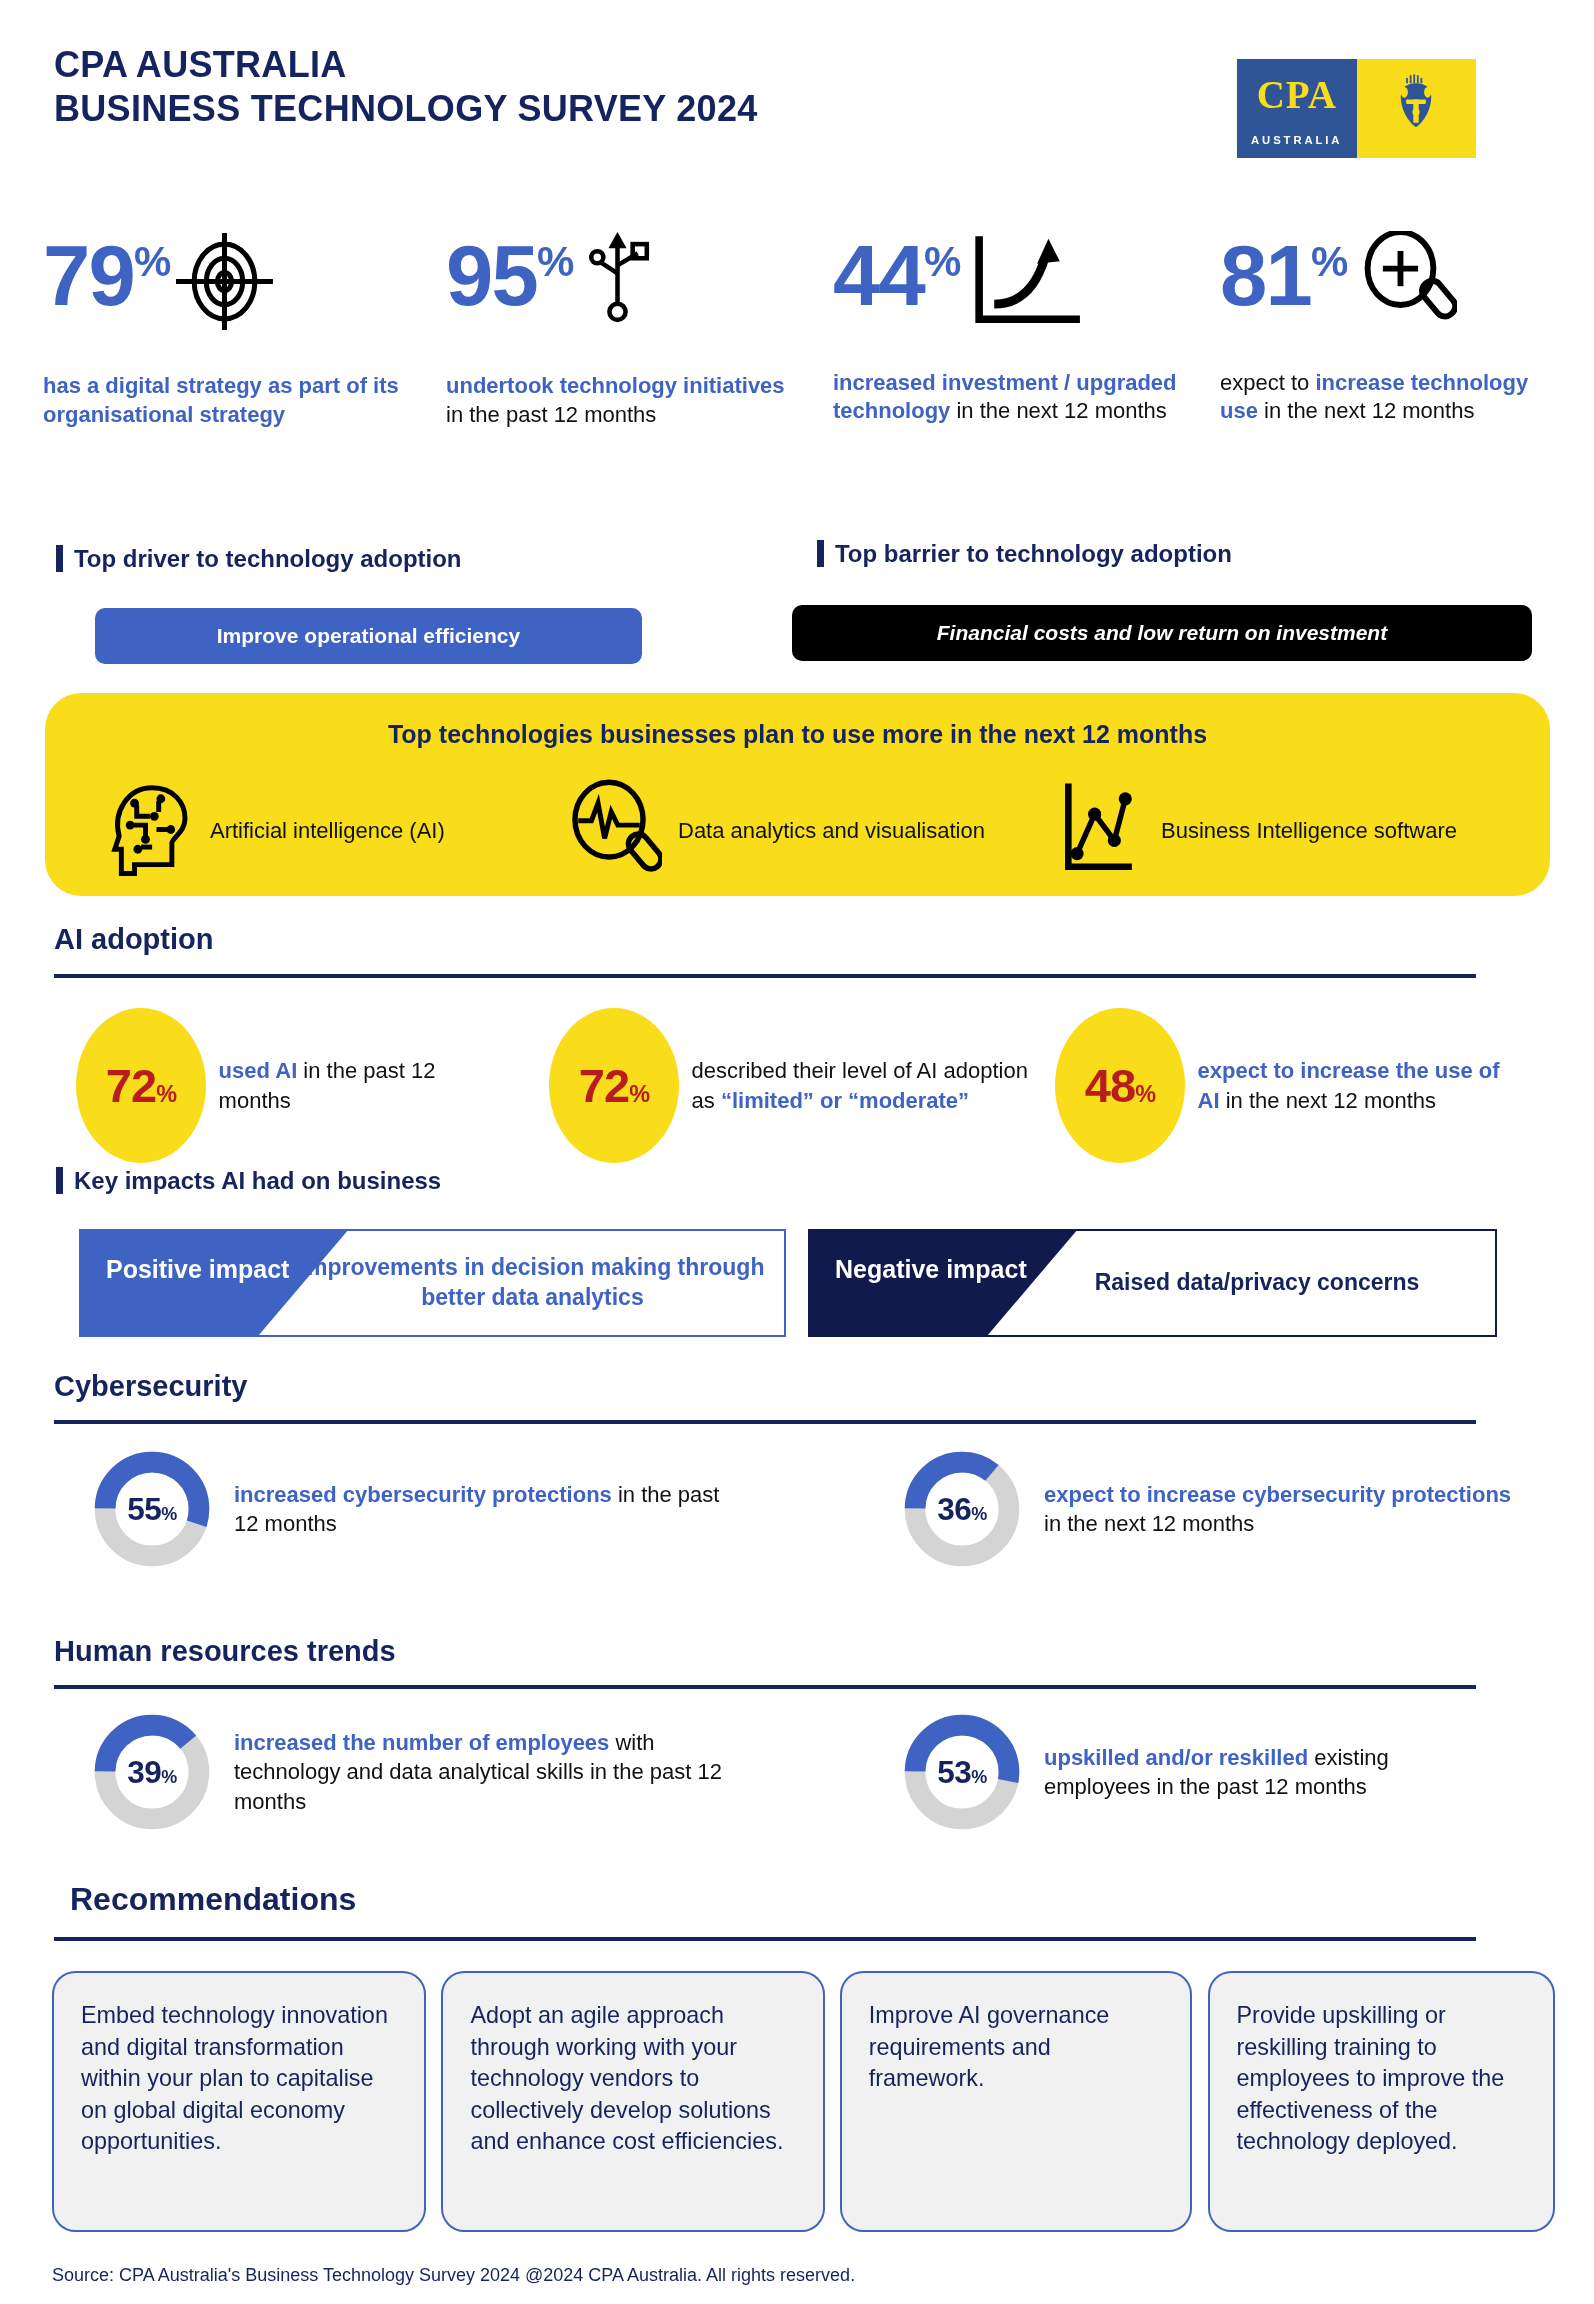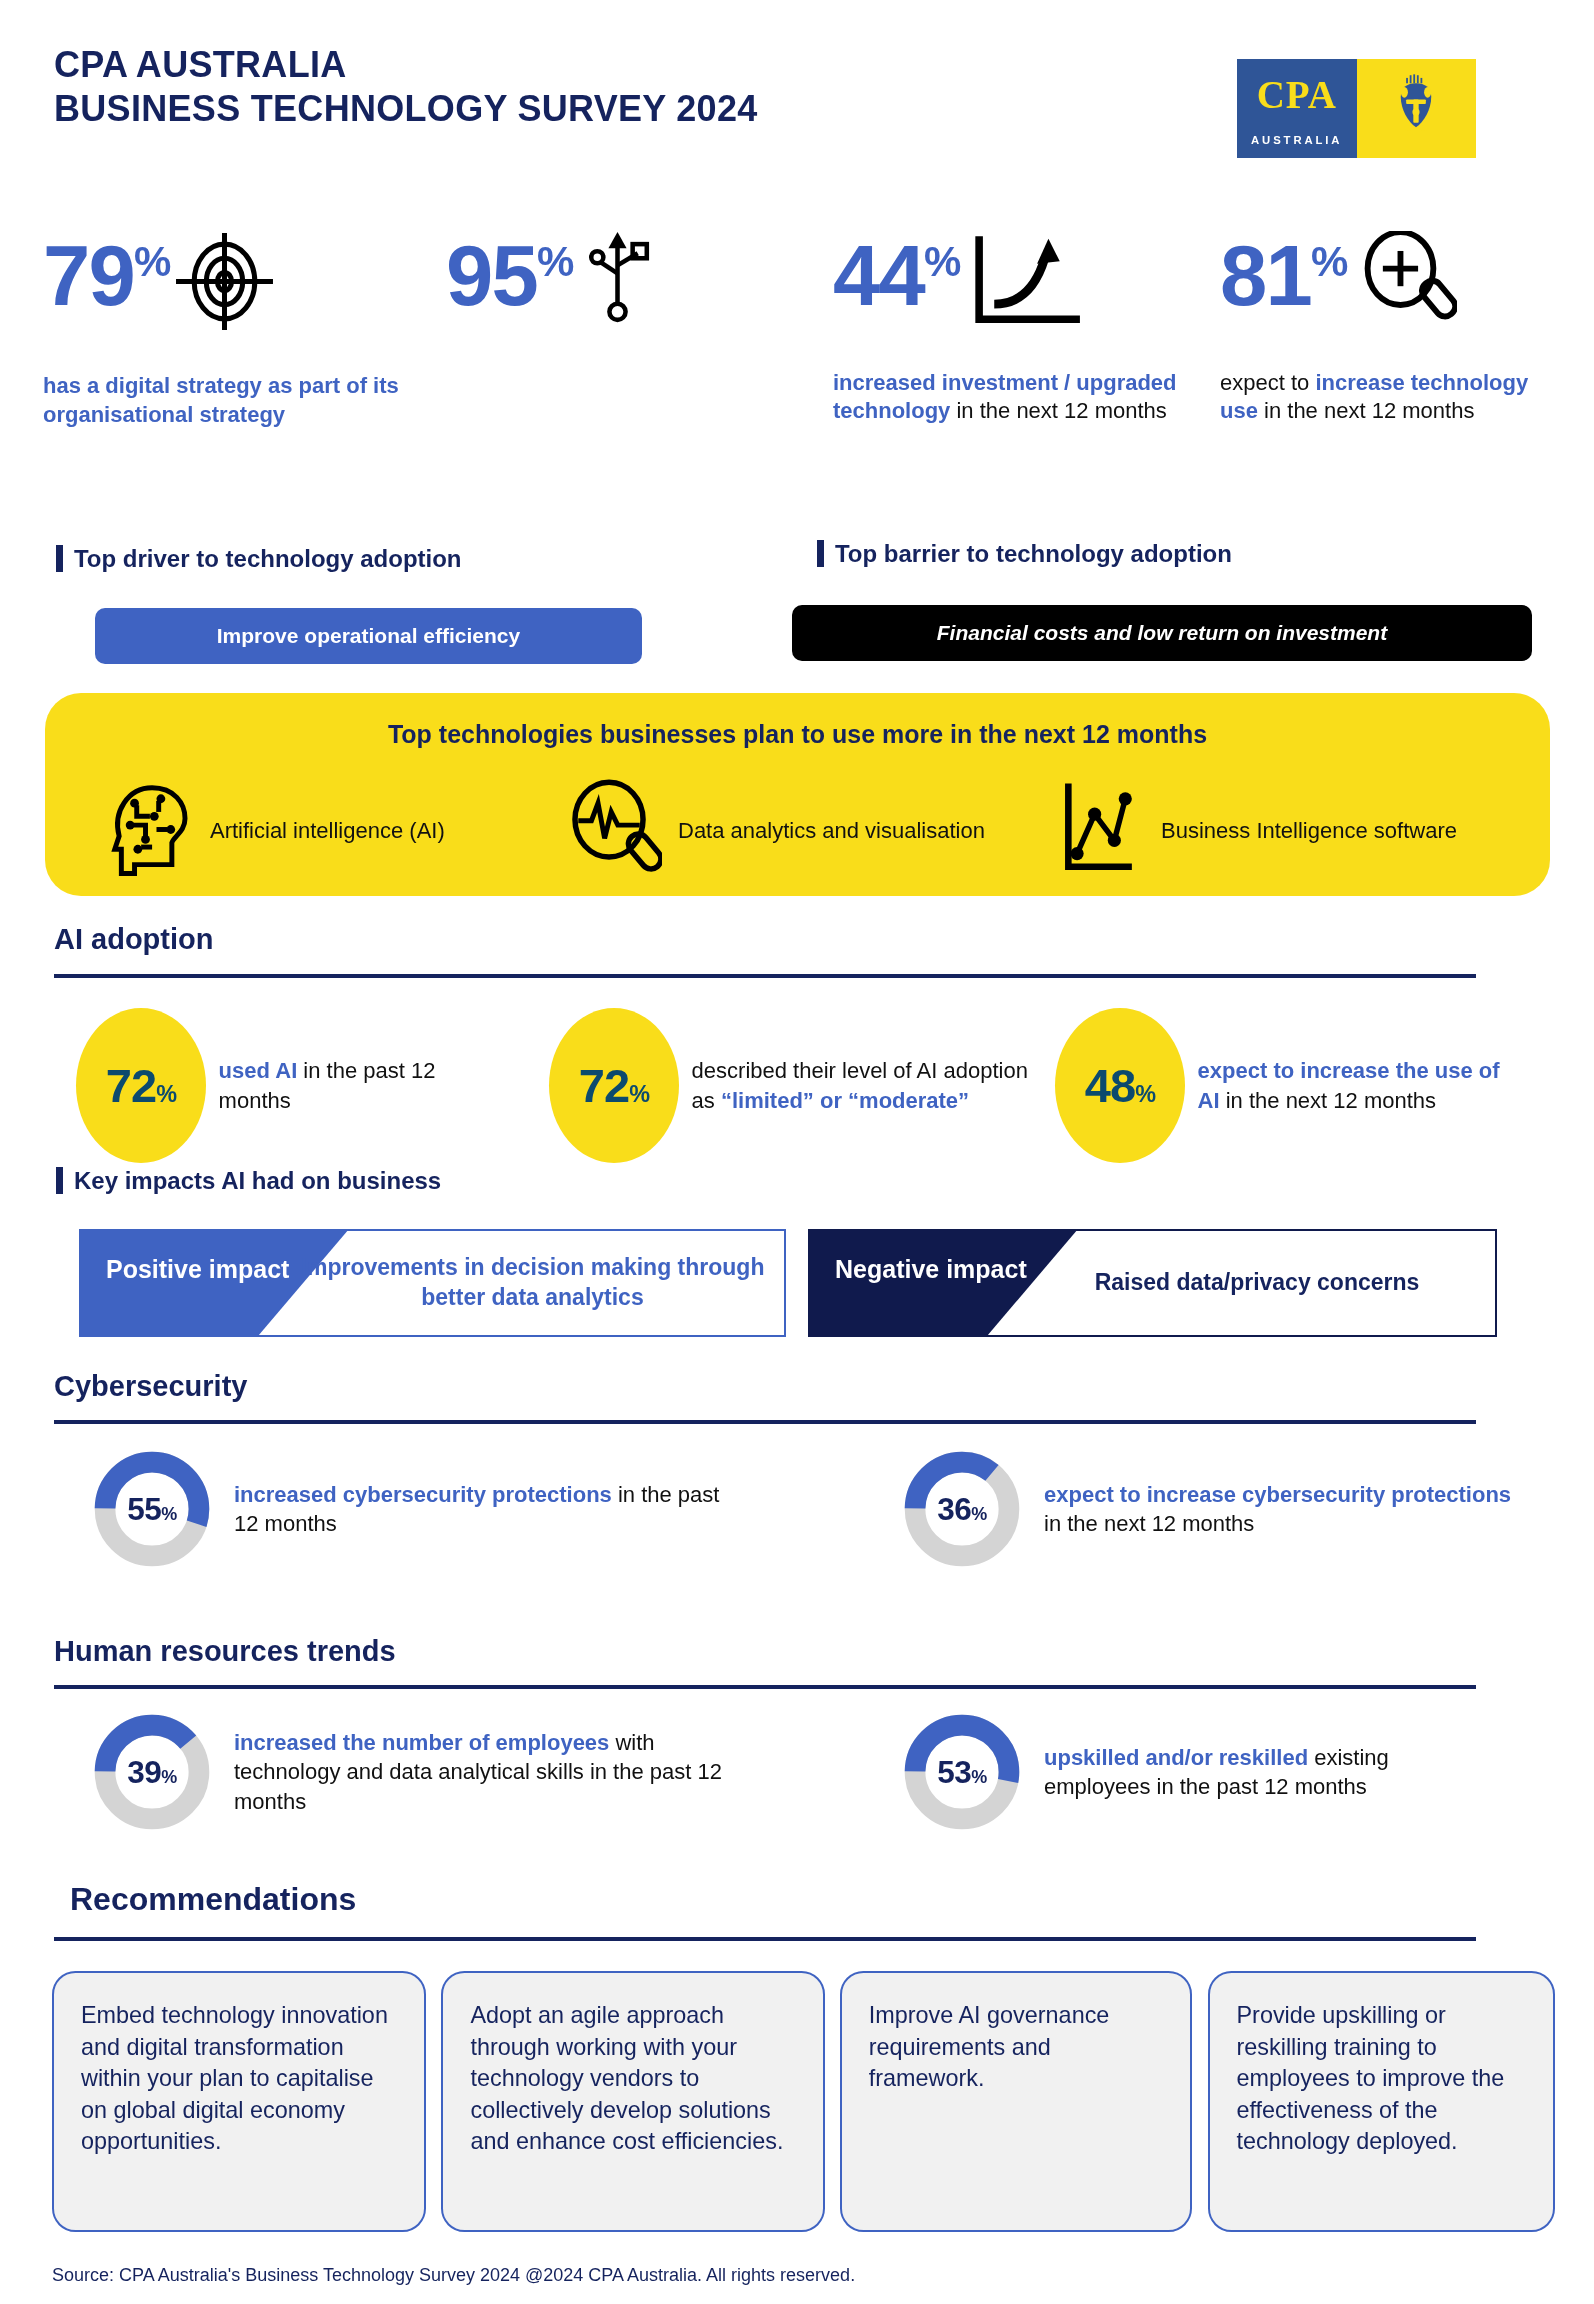--- a/index.html
+++ b/index.html
@@ -84,21 +84,21 @@
   .sec-title { position: absolute; font-size: 29px; font-weight: bold; color: #15235e; }
   .sec-rule { position: absolute; left: 54px; width: 1422px; height: 3.6px; background: #15235e; }
 
   
   .oval-row { position: absolute; left: 0; top: 1008px; width: 1595px; }
   .oval-item { position: absolute; top: 0; display: flex; align-items: center; }
   .oval {
     width: 130px; height: 155px; border-radius: 50%; background: #f9dd1a;
     flex: 0 0 auto; display: flex; align-items: center; justify-content: center;
   }
-  .oval-num { font-size: 47px; font-weight: bold; color: #0c4a6e; letter-spacing: -0.9px; }
+  .oval-num { font-size: 47px; font-weight: bold; color: #b91c1c; letter-spacing: -0.9px; }
   .oval-num sub { font-size: 23.4px; vertical-align: baseline; }
   .oval-cap { font-size: 22px; line-height: 1.33; color: #111111; margin-left: 12.6px; }
 
   
   .impact { position: absolute; height: 108px; }
   .impact .outline {
     position: absolute; left: 0; top: 0; right: 0; bottom: 0;
     background: #ffffff; border: 2.7px solid #3f63c2;
   }
   .impact.neg .outline { border-color: #101a4d; }
@@ -219,20 +219,23 @@
               <line x1="35" y1="42" x2="17" y2="30"></line>
               <line x1="35" y1="34" x2="55" y2="22"></line>
               <circle cx="15" cy="26" r="6"></circle>
               <circle cx="35" cy="80" r="8"></circle>
             </g>
             <polygon points="35,1 26,17 44,17" fill="#000"></polygon>
             <rect x="50" y="13" width="14" height="14" fill="none" stroke="#000" stroke-width="4.5"></rect>
           </svg>
         </span>
       </div>
+      <div class="stat-cap">
+        <span class="hl">undertook technology initiatives</span><span> in the past 12 months</span>
+      </div>
     </div>
 
     <div class="stat s3">
       <div class="stat-top">
         <div class="big-num"><span>44</span><sup>%</sup></div>
         <span class="stat-icon">
           <svg width="126" height="101" viewBox="0 0 100 80">
             <g fill="none" stroke="#000" stroke-width="6">
               <polyline points="12,4 12,70 92,70"></polyline>
               <path d="M24 58 C42 58 56 48 64 22" stroke-width="7"></path>

